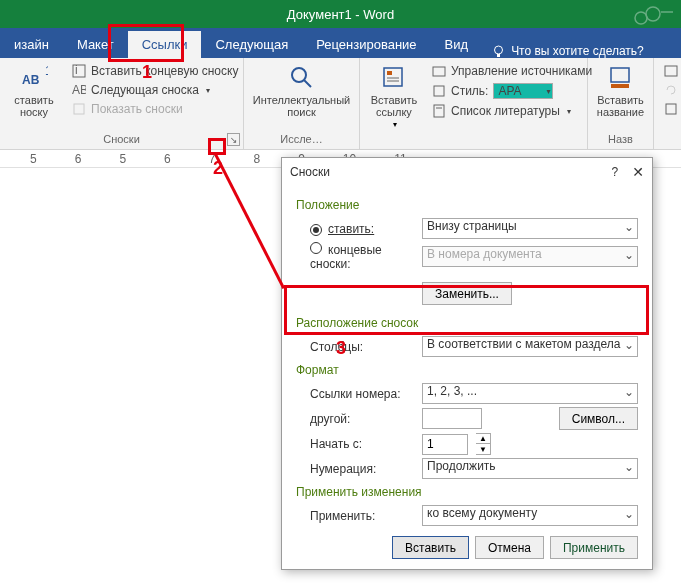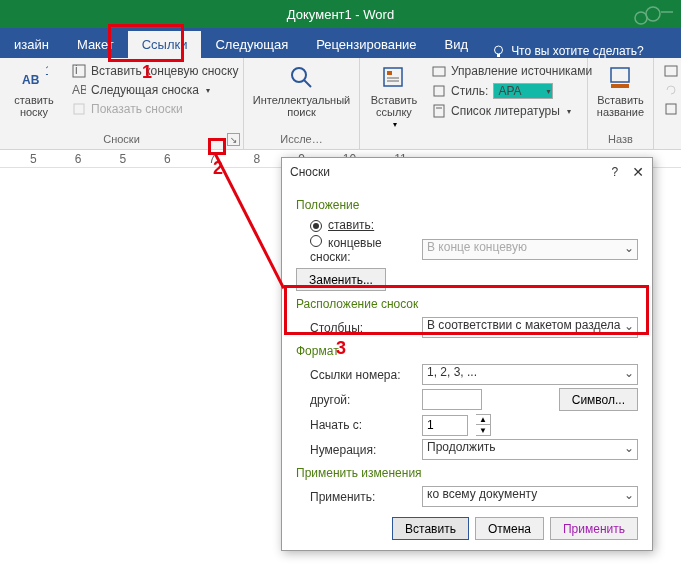--- a/index.html
+++ b/index.html
@@ -39,23 +39,23 @@
 .sel-wrap{flex:1;position:relative;display:flex}
 .sel-wrap::after{content:"⌄";position:absolute;right:4px;top:2px;font-size:12px;color:#555;pointer-events:none}
 .select.disabled{color:#aaa;background:#fafafa}
 input.text{width:60px;height:21px;border:1px solid #aaa;padding:0 4px;font-size:12px}
 input.spin{width:46px;height:21px;border:1px solid #aaa;padding:0 4px;font-size:12px}
 .spin-btns{display:flex;flex-direction:column;border:1px solid #aaa;border-left:none}
 .spin-btns span{width:14px;height:10px;font-size:8px;display:flex;align-items:center;justify-content:center;border-bottom:1px solid #aaa;cursor:pointer}
 .spin-btns span:last-child{border-bottom:none}
 .btn{height:23px;padding:0 12px;border:1px solid #aaa;background:#f0f0f0;cursor:pointer;font-size:12px}
 .btn.primary{background:#e5e5e5;border-color:#888}
-.btn.disabled{color:#a21caf;cursor:default}
+.btn.disabled{color:#14532d;cursor:default}
 .btn-row{display:flex;justify-content:flex-end;gap:6px;margin-top:10px}
-.right-align{display:flex;justify-content:flex-start;margin:4px 0}
+.right-align{display:flex;justify-content:center;margin:11px 0}
 .annot{position:absolute;border:3px solid #e3000f;pointer-events:none}
 .annot-num{position:absolute;color:#e3000f;font-weight:bold;font-size:18px;font-family:Arial}
 .annot-line{position:absolute;background:#e3000f;pointer-events:none;transform-origin:top left}
 svg{display:block}
 </style>
 </head>
 <body>
 
 <div class="titlebar">
   <span class="title">Документ1 - Word</span>
@@ -266,27 +266,30 @@
       <span style="cursor:pointer">?</span>
       <span class="dlg-close">✕</span>
     </div>
   </div>
   <div class="dlg-body">
     <div class="section-title">Положение</div>
     <div class="row">
       <div class="label indent">
         <span class="radio checked"></span><u>ставить:</u>
       </div>
+      <div class="sel-wrap">
+          <div class="select">Внизу страницы</div>
+        </div>
     </div>
     <div class="row">
       <div class="label indent">
         <span class="radio"></span><span>концевые сноски:</span>
       </div>
       <div class="sel-wrap">
-          <div class="select disabled">В конце концевую</div>
+          <div class="select disabled">В номера документа</div>
         </div>
     </div>
     <div class="right-align">
       <button class="btn">Заменить...</button>
     </div>
 
     <div class="section-title">Расположение сносок</div>
     <div class="row">
       <div class="label indent">
         <span>Стол<u>б</u>цы:</span>

